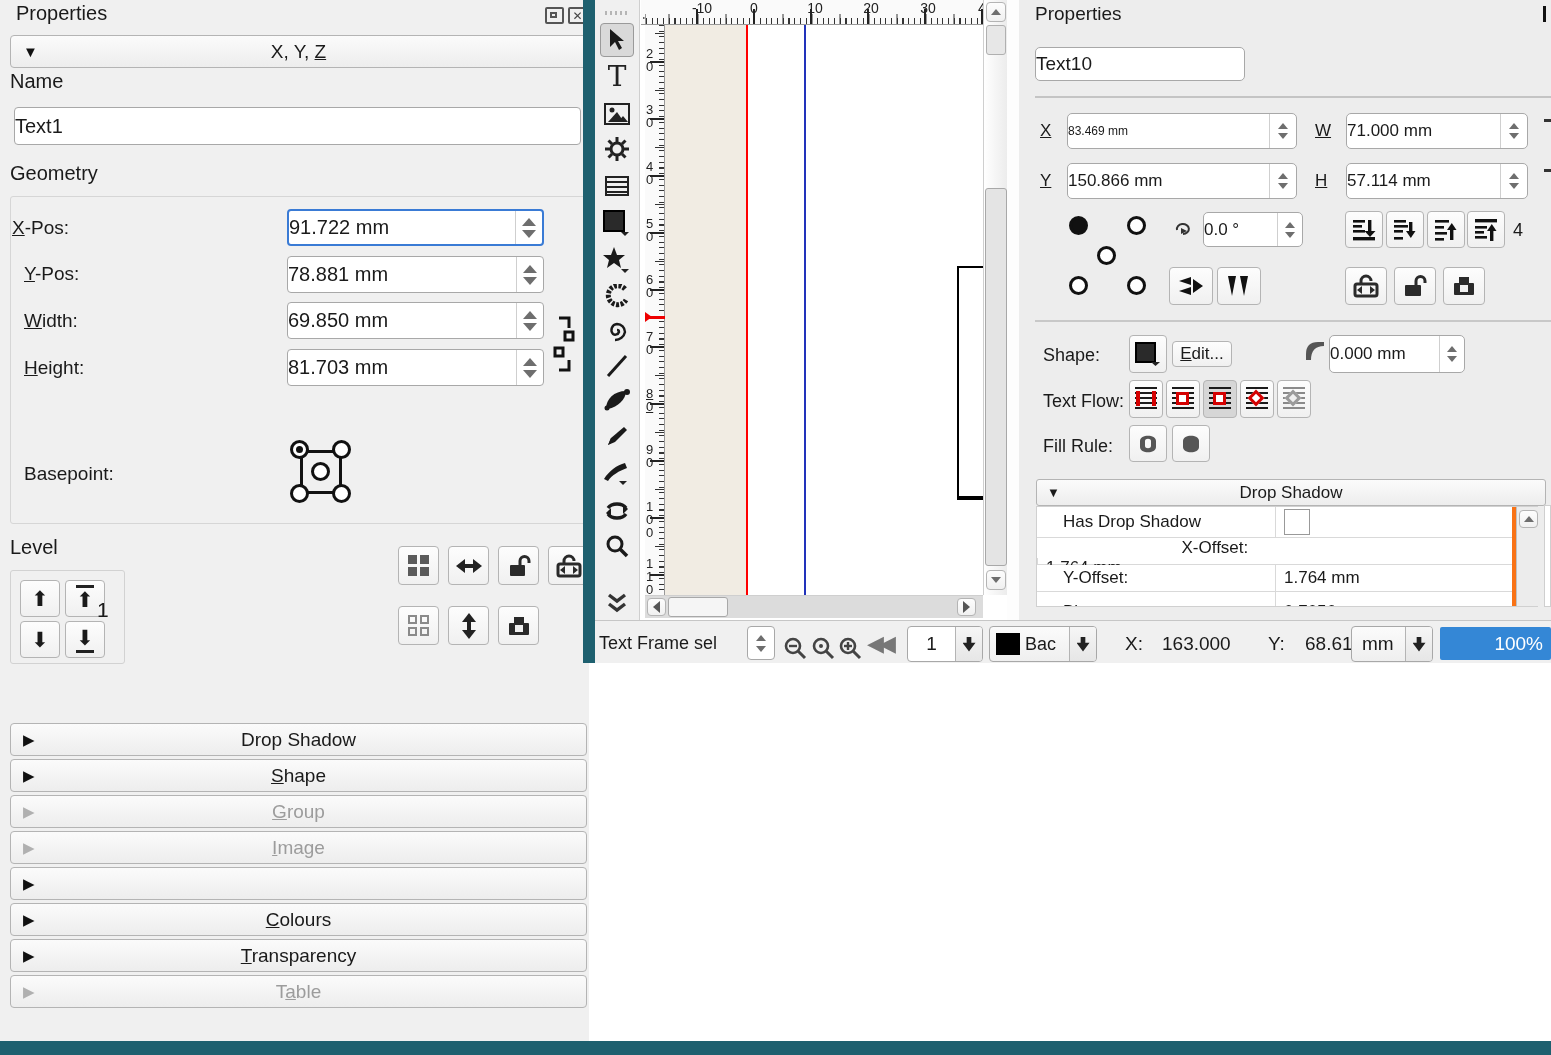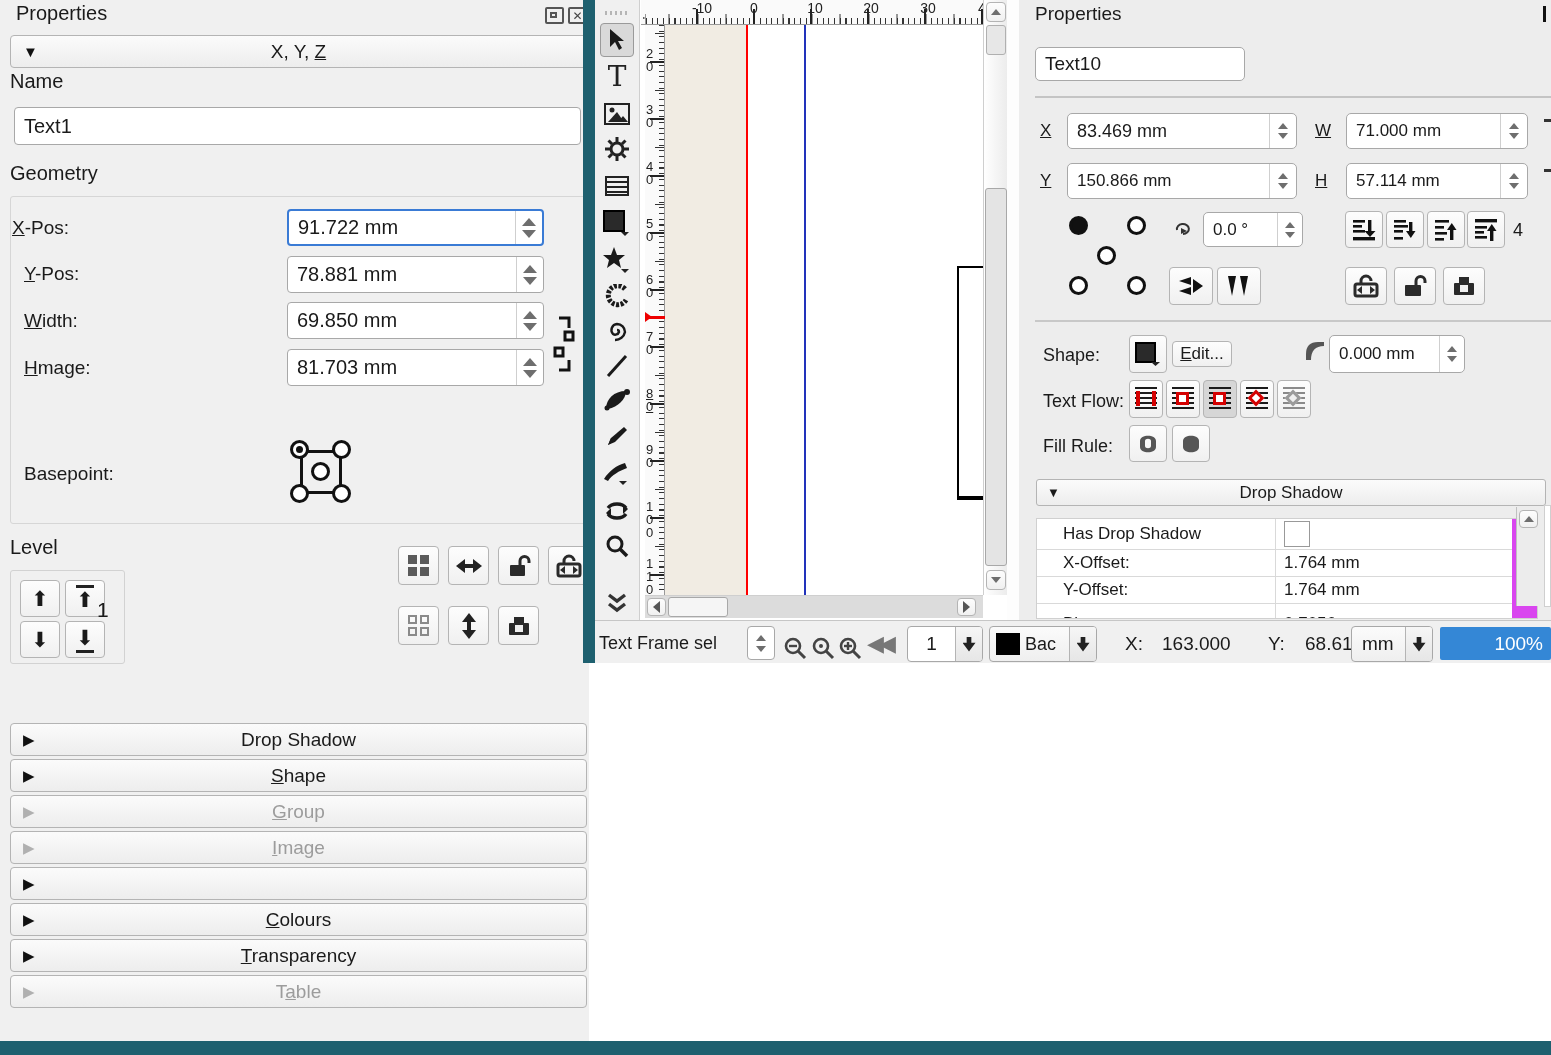--- a/index.html
+++ b/index.html
@@ -9,21 +9,21 @@
   .panel-left{left:0;top:0;width:589px;height:1041px;background:#f0f0f0;}
   .panel-right{left:1019px;top:0;width:532px;height:620px;background:#ededed;}
   .gapcol{left:1007px;top:0;width:12px;height:620px;background:#fdfdfd;}
   .teal-v{left:583px;top:0;width:12px;height:663px;background:#1e606f;}
   .teal-b{left:0;top:1041px;width:1551px;height:14px;background:#1e606f;}
   
   .btn{background:linear-gradient(#fdfdfd,#f0f0f0);border:1px solid #b4b4b4;border-radius:4px;box-sizing:border-box;display:flex;align-items:center;justify-content:center;}
   .btn.pressed{background:#d9d9d9;border-color:#9a9a9a;}
   .field{background:#ffffff;border:1px solid #a8a8a8;border-radius:4px;box-sizing:border-box;display:flex;align-items:center;}
   .field.focus{border:2px solid #3a7bd5;}
-  .fieldtext{padding-left:9px;font-size:20px;}
+  .fieldtext{font-size:20px;}
   .spincol{margin-left:auto;width:26px;align-self:stretch;border-left:1px solid #cfcfcf;display:flex;flex-direction:column;align-items:center;justify-content:center;gap:4px;}
   .tri-u{width:0;height:0;border-left:7px solid transparent;border-right:7px solid transparent;border-bottom:8px solid #6e6e6e;}
   .tri-d{width:0;height:0;border-left:7px solid transparent;border-right:7px solid transparent;border-top:8px solid #6e6e6e;}
   .tri-u.sm{border-left-width:5px;border-right-width:5px;border-bottom-width:6px;}
   .tri-d.sm{border-left-width:5px;border-right-width:5px;border-top-width:6px;}
   .darr{width:13px;height:15px;background:#222;clip-path:polygon(32% 0,68% 0,68% 42%,100% 42%,50% 100%,0 42%,32% 42%);}
   .u{text-decoration:underline;}
   .lbl{font-size:19px;}
   .sechdr{left:10px;width:577px;height:33px;background:linear-gradient(#fbfbfb,#ededed);border:1px solid #b4b4b4;border-radius:4px;box-sizing:border-box;display:flex;align-items:center;font-size:19px;}
   .sechdr .arr{margin-left:12px;font-size:15px;color:#111;width:18px;}
@@ -106,21 +106,21 @@
 
   <div class="abs lbl" style="left:24px;top:310px;"><span class="u">W</span><span>idth:</span></div>
   <div class="abs field" style="left:287px;top:302px;width:257px;height:37px;">
     <span class="fieldtext">69.850 mm</span>
     <span class="spincol">
         <span class="tri-u"></span>
         <span class="tri-d"></span>
       </span>
   </div>
 
-  <div class="abs lbl" style="left:24px;top:357px;"><span class="u">H</span><span>mage:</span></div>
+  <div class="abs lbl" style="left:24px;top:357px;"><span class="u">H</span><span>eight:</span></div>
   <div class="abs field" style="left:287px;top:349px;width:257px;height:37px;">
     <span class="fieldtext">81.703 mm</span>
     <span class="spincol">
         <span class="tri-u"></span>
         <span class="tri-d"></span>
       </span>
   </div>
 
   <svg class="abs" style="left:553px;top:315px;" width="22" height="60" viewBox="0 0 22 60">
     <g fill="none" stroke="#111" stroke-width="3">
@@ -475,21 +475,21 @@
   <div class="abs" style="left:16px;top:3px;font-size:19px;">Properties</div>
   <div class="abs" style="left:524px;top:6px;width:3px;height:16px;background:#111;"></div>
 
   <div class="abs field" style="left:16px;top:47px;width:210px;height:34px;border-radius:5px;">
     <span class="fieldtext" style="font-size:19px;">Text10</span>
   </div>
   <div class="abs" style="left:16px;top:96px;width:516px;height:2px;background:#c4c4c4;"></div>
 
   <div class="abs" style="left:21px;top:121px;font-size:17px;"><span class="u">X</span></div>
   <div class="abs field" style="left:48px;top:113px;width:230px;height:36px;border-radius:5px;">
-    <span class="fieldtext" style="font-size:18px;">83.469 mm</span>
+    <span class="fieldtext" style="font-size:12px;">83.469 mm</span>
     <span class="spincol">
         <span class="tri-u sm"></span>
         <span class="tri-d sm"></span>
       </span>
   </div>
   <div class="abs" style="left:296px;top:121px;font-size:17px;"><span class="u">W</span></div>
   <div class="abs field" style="left:327px;top:113px;width:182px;height:36px;border-radius:5px;">
     <span class="fieldtext" style="font-size:17px;">71.000 mm</span>
     <span class="spincol">
         <span class="tri-u sm"></span>
@@ -674,28 +674,28 @@
   <div class="abs btn" style="left:153px;top:425px;width:38px;height:37px;">
     <svg width="22" height="22" viewBox="0 0 22 22">
         <path d="M3 8 C3 1 19 1 19 8 L19 14 C19 21 3 21 3 14 Z" fill="#555"></path>
       </svg>
   </div>
 
   <div class="abs" style="left:17px;top:479px;width:510px;height:27px;background:linear-gradient(#fbfbfb,#ededed);border:1px solid #b4b4b4;border-radius:3px;box-sizing:border-box;display:flex;align-items:center;font-size:17px;">
     <span style="margin-left:10px;font-size:13px;">▼</span>
     <span style="position:absolute;left:0;right:0;text-align:center;">Drop Shadow</span>
   </div>
-  <div class="abs" style="left:17px;top:506px;width:502px;height:101px;overflow:hidden;background:#d946ef;border:1px solid #d0d0d0;box-sizing:border-box;margin-top:12px;">
+  <div class="abs" style="left:17px;top:506px;width:502px;height:101px;overflow:hidden;background:#f97316;border:1px solid #d0d0d0;box-sizing:border-box;">
     <div class="ds-row" style="top:0;height:31px;">
       <span class="ds-c1">Has Drop Shadow</span>
       <span class="ds-c2">
           <span style="width:24px;height:24px;border:1px solid #999;background:#fff;display:inline-block;"></span>
         </span>
     </div>
-    <div class="ds-row" style="top:31px;">
+    <div class="ds-row" style="top:31px;flex-direction:column;">
       <span class="ds-c1">X-Offset:</span>
       <span class="ds-c2">1.764  mm</span>
     </div>
     <div class="ds-row" style="top:58px;">
       <span class="ds-c1">Y-Offset:</span>
       <span class="ds-c2">1.764  mm</span>
     </div>
     <div class="ds-row" style="top:85px;height:27px;">
       <span class="ds-c1" style="padding-top:14px;">Blur:</span>
       <span class="ds-c2" style="padding-top:14px;">0.7056</span>

